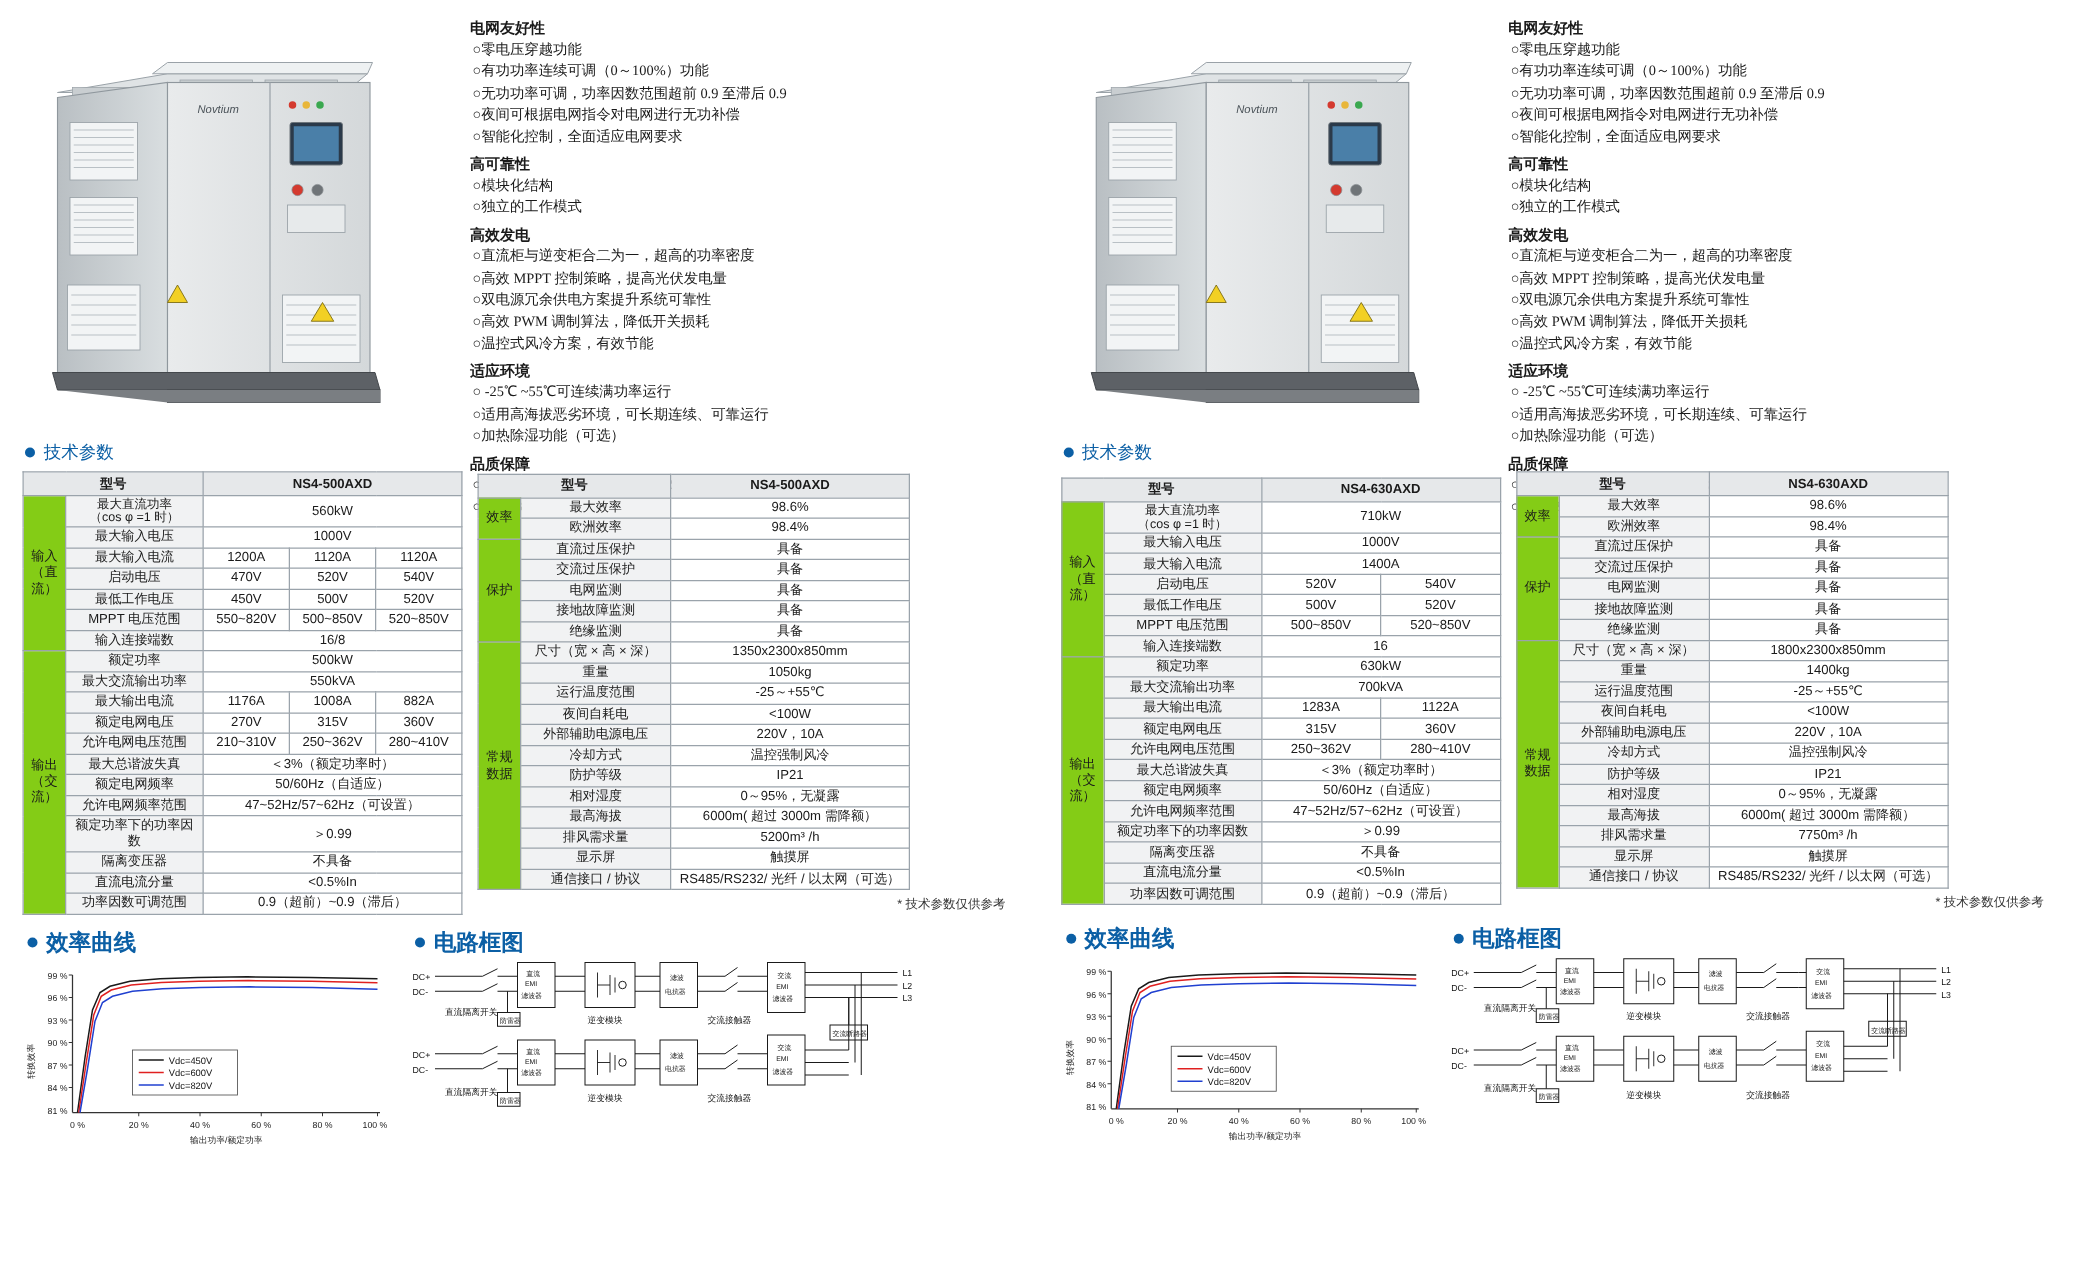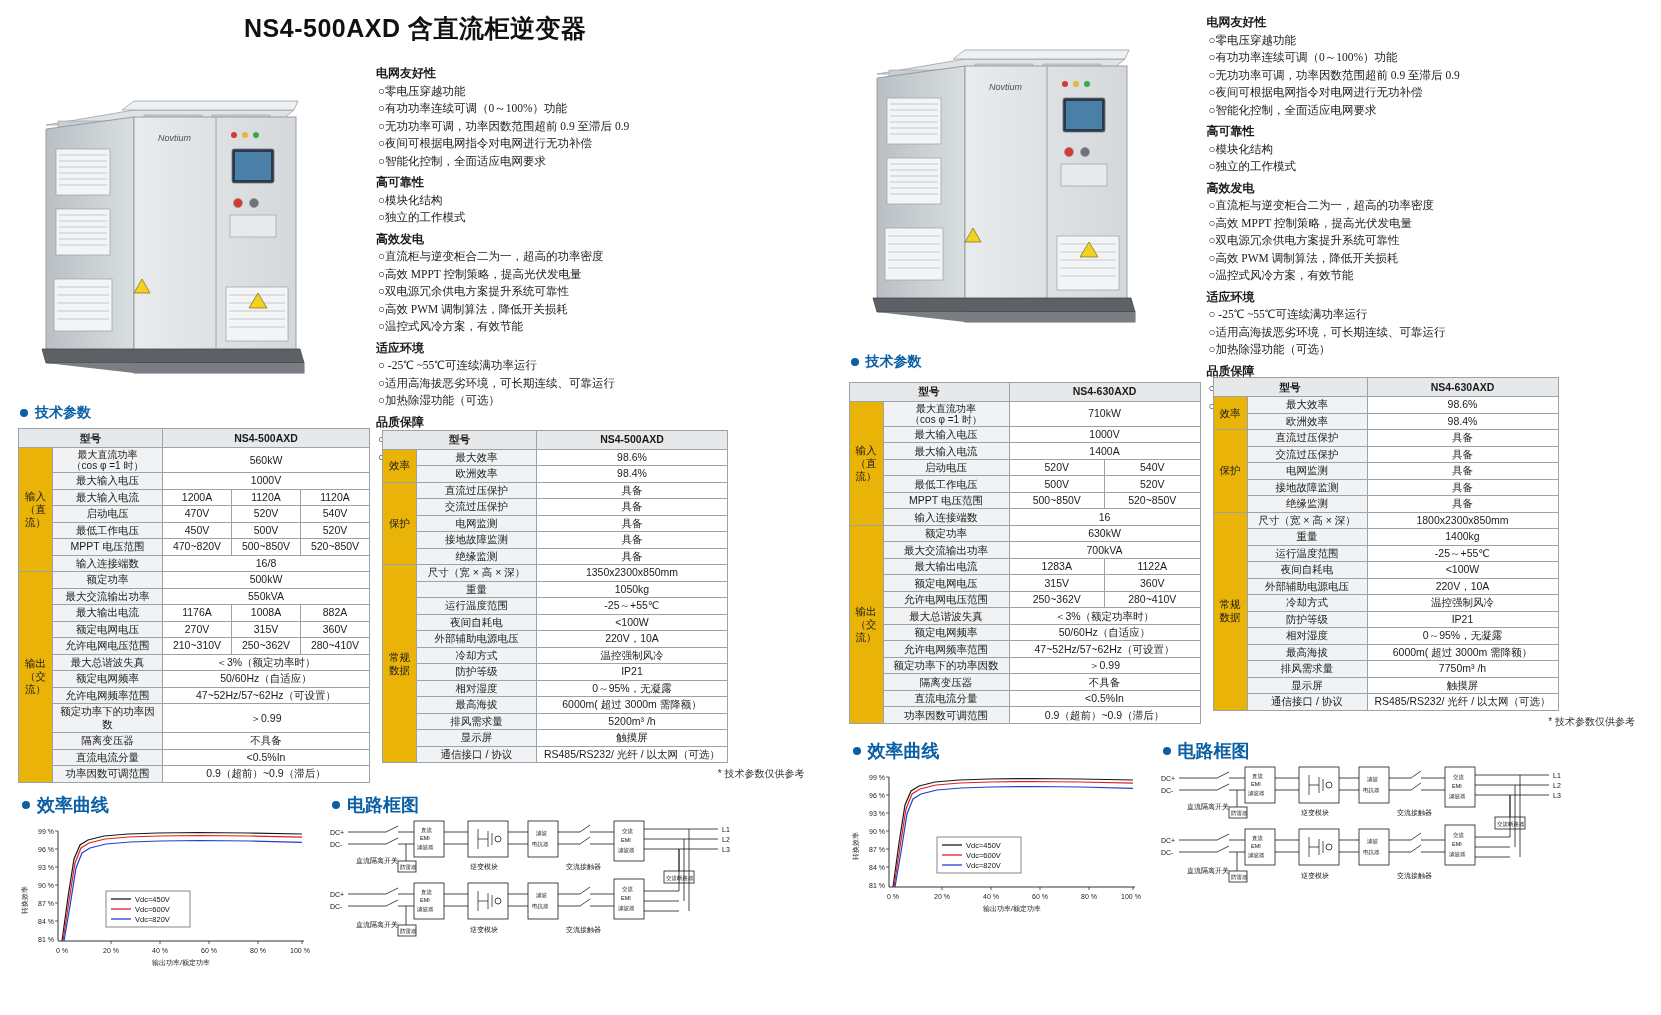--- a/index.html
+++ b/index.html
@@ -29,21 +29,21 @@
   .hero-img { width: 350px; position: relative; text-decoration: underline; }
   .hero-spec { flex: 1; font-size: 11.5px; line-height: 17.5px; padding-top: 8px; }
   .spec-head { font-weight: bold; font-size: 12px; margin-top: 4px; }
   .spec-line { padding-left: 2px; white-space: nowrap; font-family: Liberation Serif, serif; }
 
   
   .cab-wrap { position: absolute; left: 10px; top: 10px; width: 330px; height: 320px; }
 
   .section-head {
     display: flex; align-items: center; gap: 7px;
-    color: #0b5fa5; font-weight: bold; font-size: 14px;
+    color: #0b5fa5; font-weight: normal; font-size: 14px;
     margin: 8px 0 6px 4px;
   }
   .dot { width: 8px; height: 8px; border-radius: 50%; background: #0b5fa5; display: inline-block; }
 
   .tables { display: flex; gap: 12px; padding: 0 2px; align-items: center; }
   table.spec { border-collapse: collapse; font-size: 10.5px; table-layout: fixed; }
   table.spec td, table.spec th {
     border: 1px solid #9aa3ab;
     padding: 1px 3px;
     text-align: center;
@@ -51,21 +51,21 @@
     line-height: 13px;
     background: #fff;
   }
   table.spec th {
     background: #e6e8ea;
     font-weight: bold;
     height: 19px;
   }
   table.spec td.rowhead { background: #f1f2f3; text-align: center; }
   table.spec td.side {
-    background: #eab308; font-weight: normal; width: 34px;
+    background: #84cc16; font-weight: normal; width: 34px;
     font-size: 10.5px; line-height: 13px;
   }
   .tbl-left { width: 352px; }
   .tbl-right { width: 346px; }
   .note { text-align: right; font-size: 10px; color: #333; margin: 4px 8px 0 0; }
 
   .bottom { display: flex; gap: 10px; padding: 0 2px; }
   .chartbox { width: 300px; }
   .diagrambox { flex: 1; }
   .sub-head {
@@ -75,21 +75,20 @@
   }
   svg { display: block; }
   .ttl-cn { font-family: "Liberation Sans", "DejaVu Sans", sans-serif; }
 </style>
 </head>
 <body>
 
 <div class="page">
 
   <div class="panel left">
-    <h1 class="title ttl-cn">NS4-500AXD 含直流柜逆变器</h1>
 
     <div class="hero">
       <div class="hero-img">
         <div class="cab-wrap">
           <svg width="330" height="320" viewBox="0 0 330 320">
             <defs>
               <linearGradient id="gbody" x1="0" y1="0" x2="1" y2="0">
                 <stop offset="0" stop-color="#e9ebec"></stop>
                   <stop offset="1" stop-color="#d4d8da"></stop>
               </linearGradient>
@@ -236,21 +235,21 @@
               <td>540V</td>
             </tr>
           <tr>
               <td class="rowhead">最低工作电压</td>
               <td>450V</td>
               <td>500V</td>
               <td>520V</td>
             </tr>
           <tr>
               <td class="rowhead">MPPT 电压范围</td>
-              <td>470~820V</td>
+              <td>550~820V</td>
               <td>500~850V</td>
               <td>520~850V</td>
             </tr>
           <tr>
               <td class="rowhead">输入连接端数</td>
               <td colspan="3">16/8</td>
             </tr>
 
           <tr>
             <td class="side" rowspan="12">输出<br>（交流）</td>

